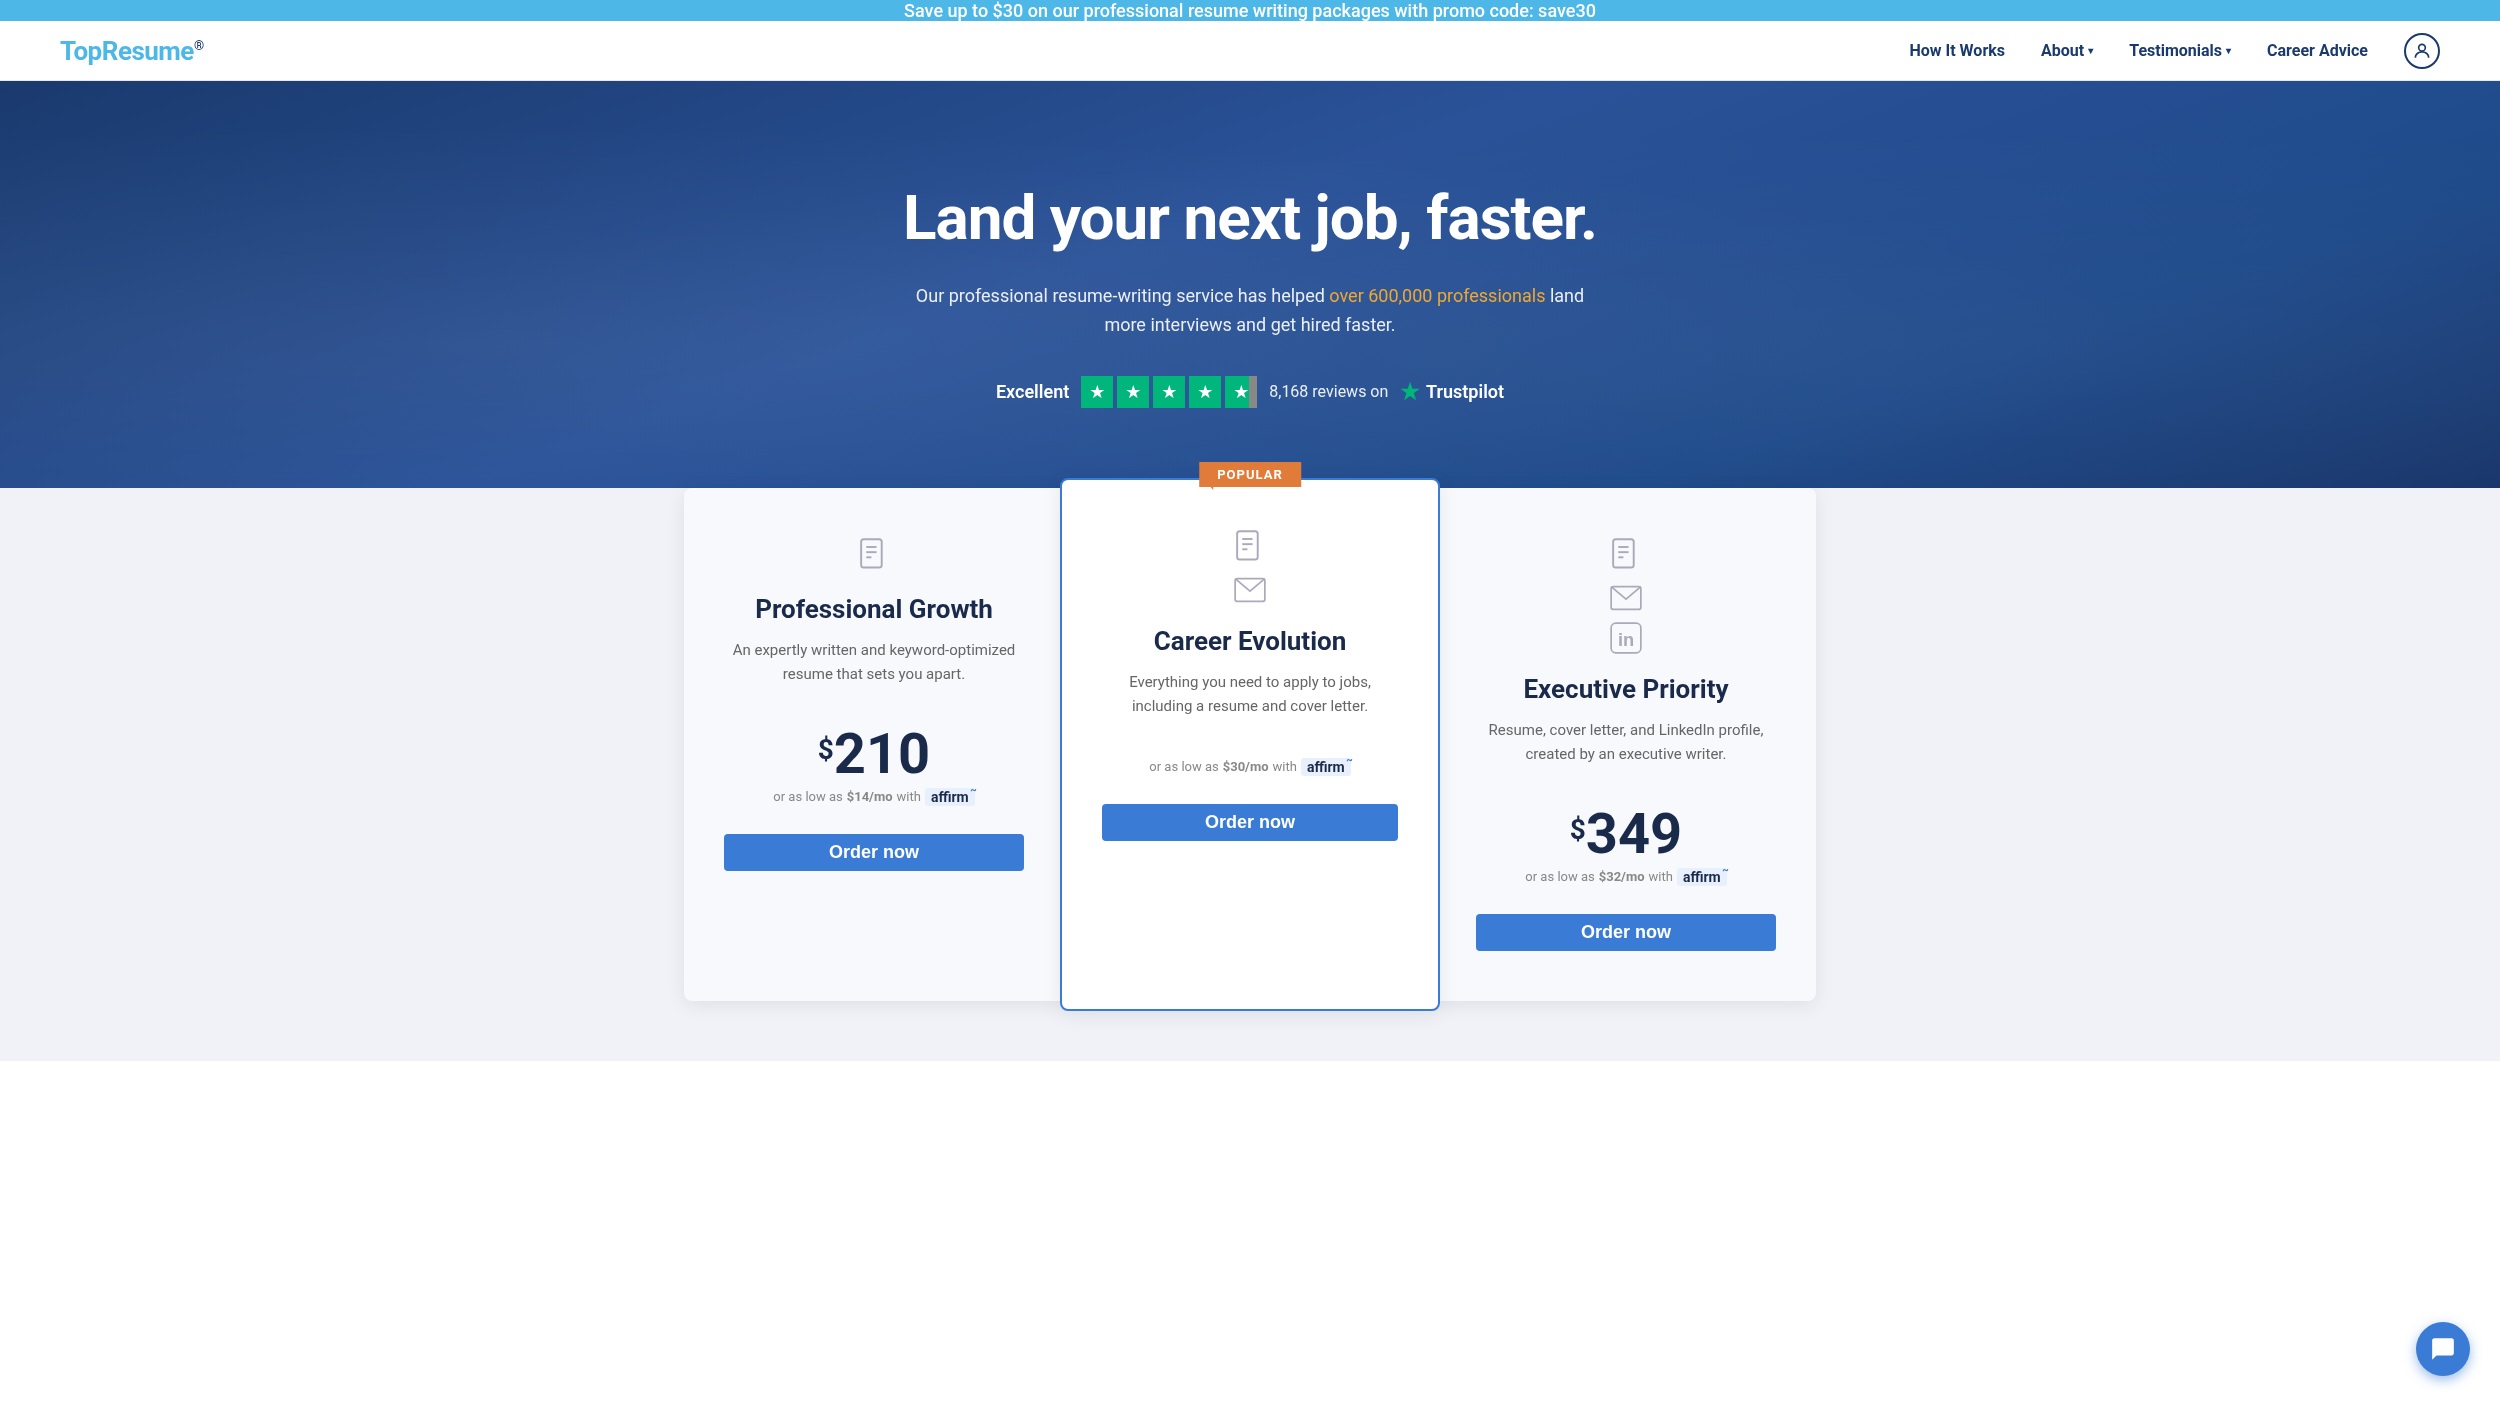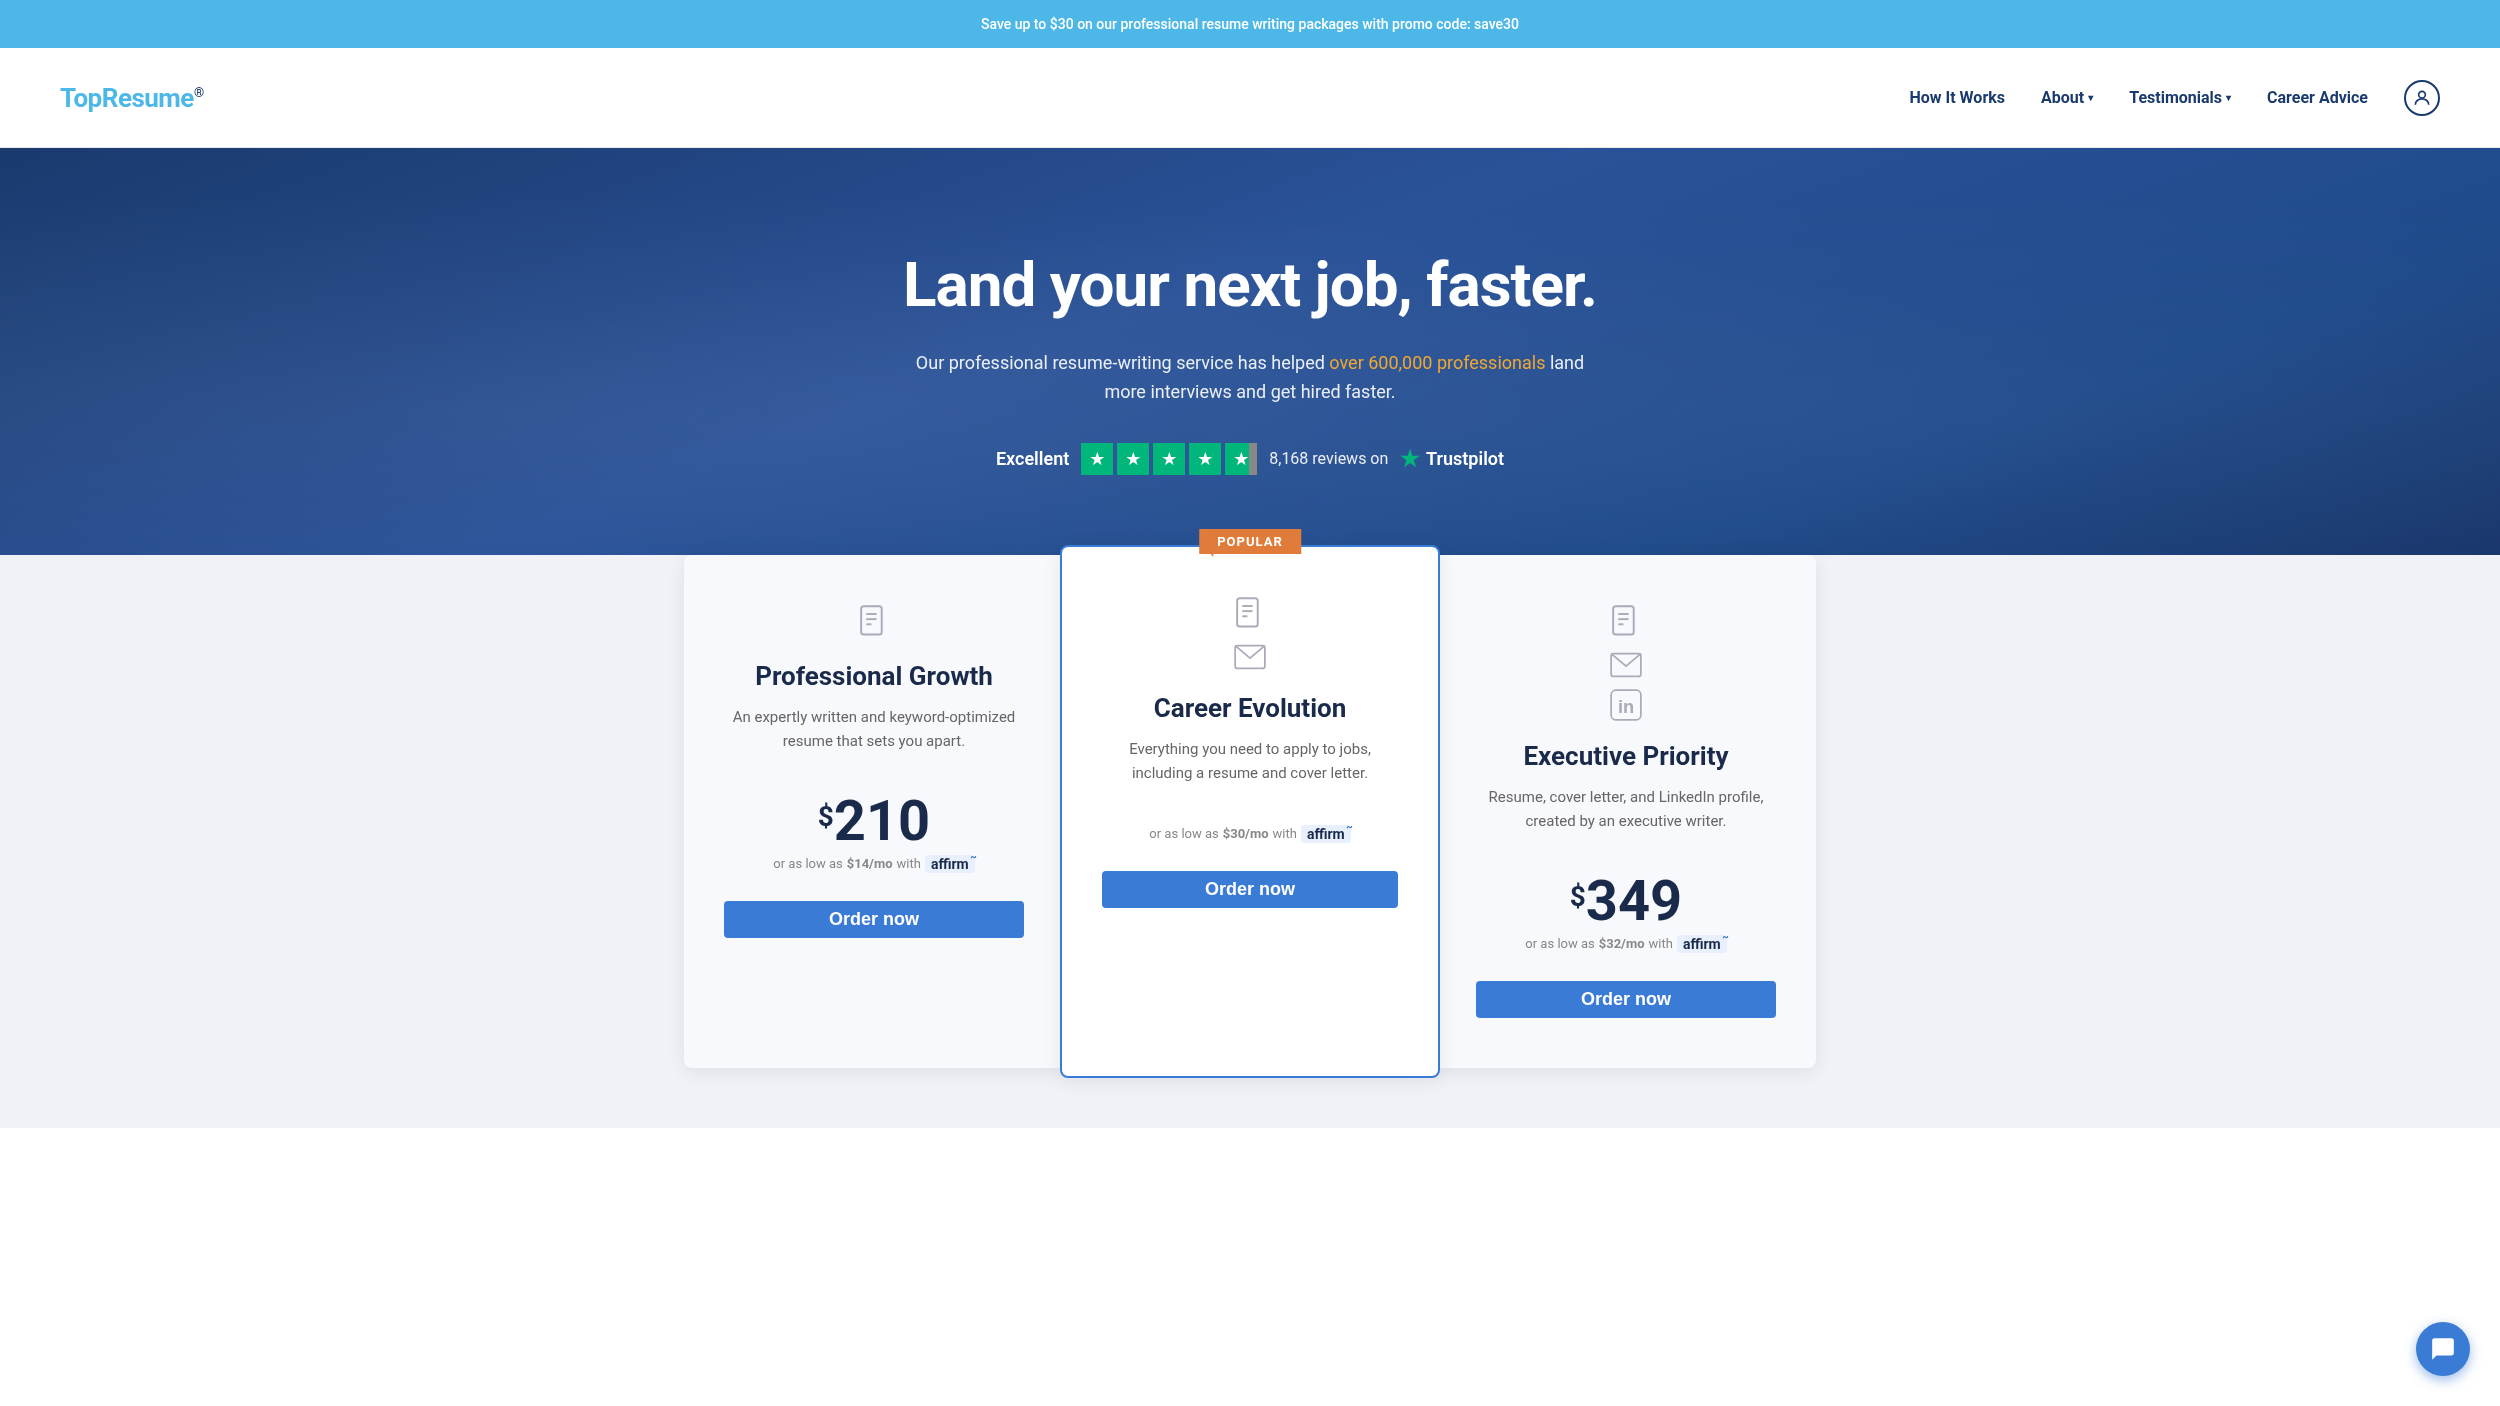--- a/index.html
+++ b/index.html
@@ -2,34 +2,34 @@
 <html><head>
   <meta charset="utf-8">
   <style>
     * { box-sizing: border-box; margin: 0; padding: 0; }
     body { font-family: -apple-system, BlinkMacSystemFont, 'Segoe UI', Roboto, sans-serif; overflow-x: hidden; }
 
     
     .top-banner {
       background: #4db8e8;
       text-align: center;
-      padding: 16px 20px;
-      font-size: 14px;
+      padding: 0 20px;
+      font-size: 18px;
       color: #fff;
       font-weight: 500;
     }
 
     
     .header {
       background: #fff;
       display: flex;
       align-items: center;
       justify-content: space-between;
       padding: 0 60px;
-      height: 100px;
+      height: 60px;
       border-bottom: 1px solid #e8e8e8;
       position: relative;
       z-index: 10;
     }
     .logo {
       font-size: 26px;
       font-weight: 700;
       color: #1a3a6e;
       text-decoration: none;
       letter-spacing: -0.5px;

